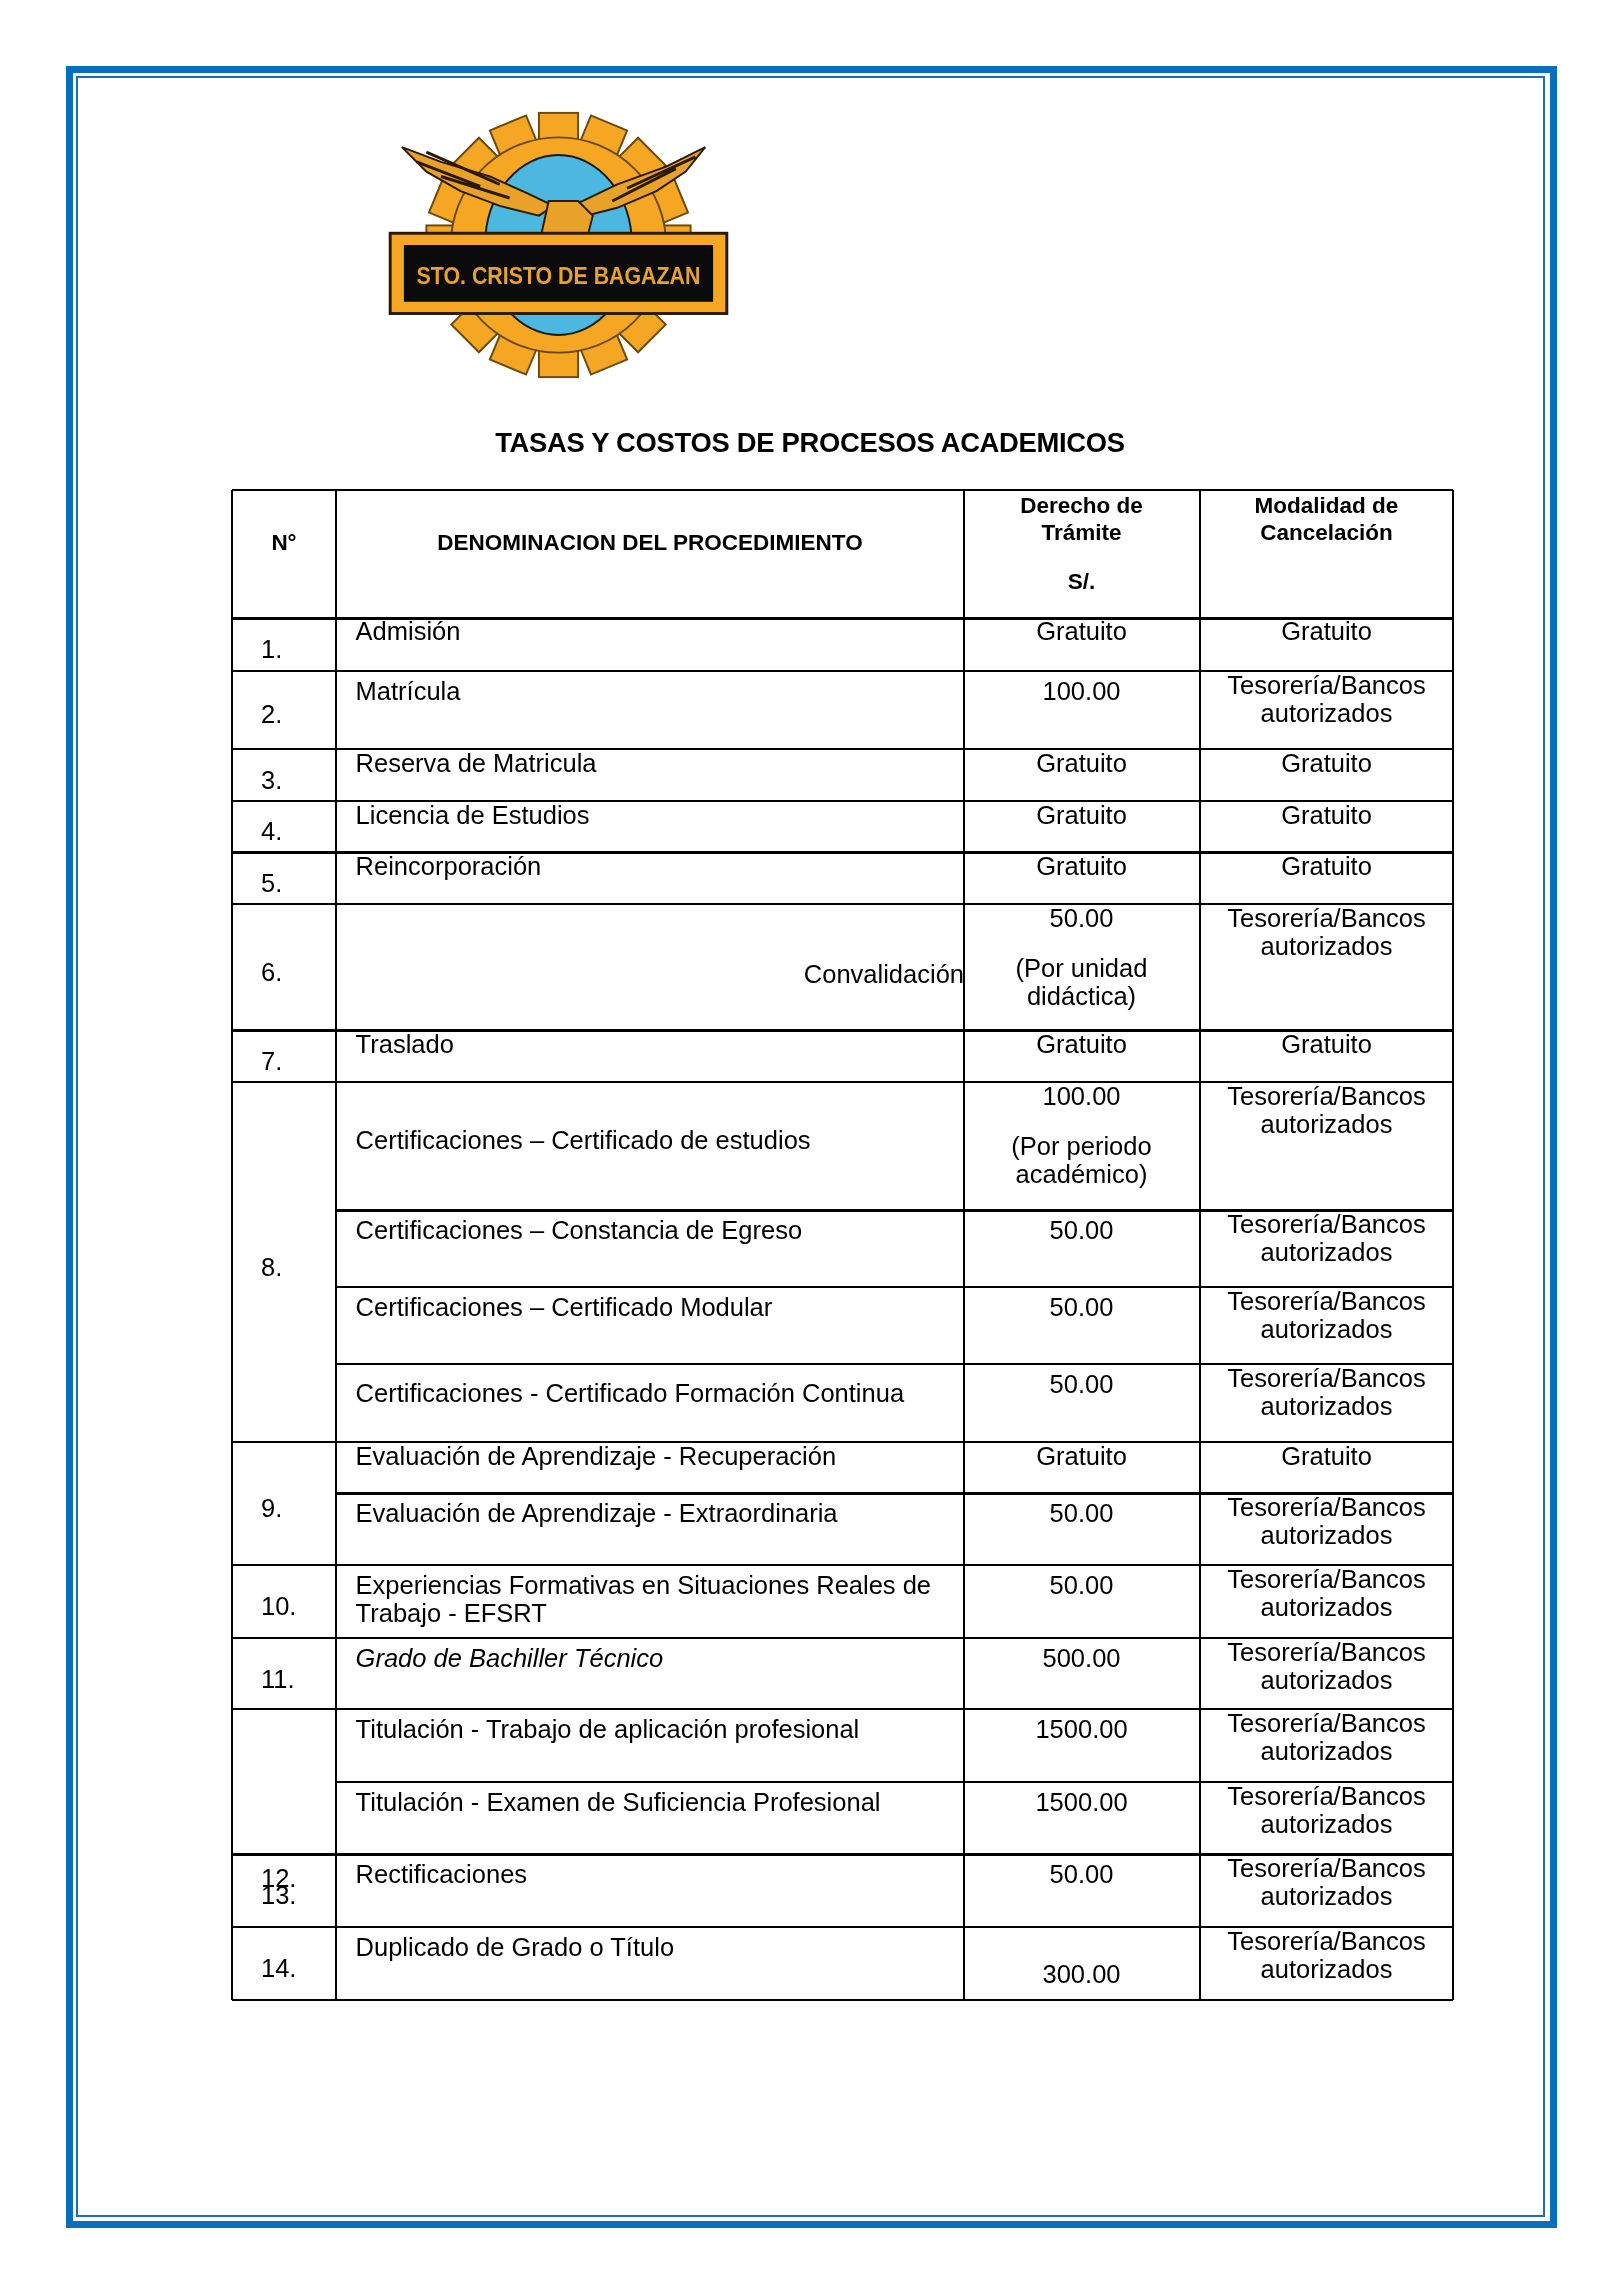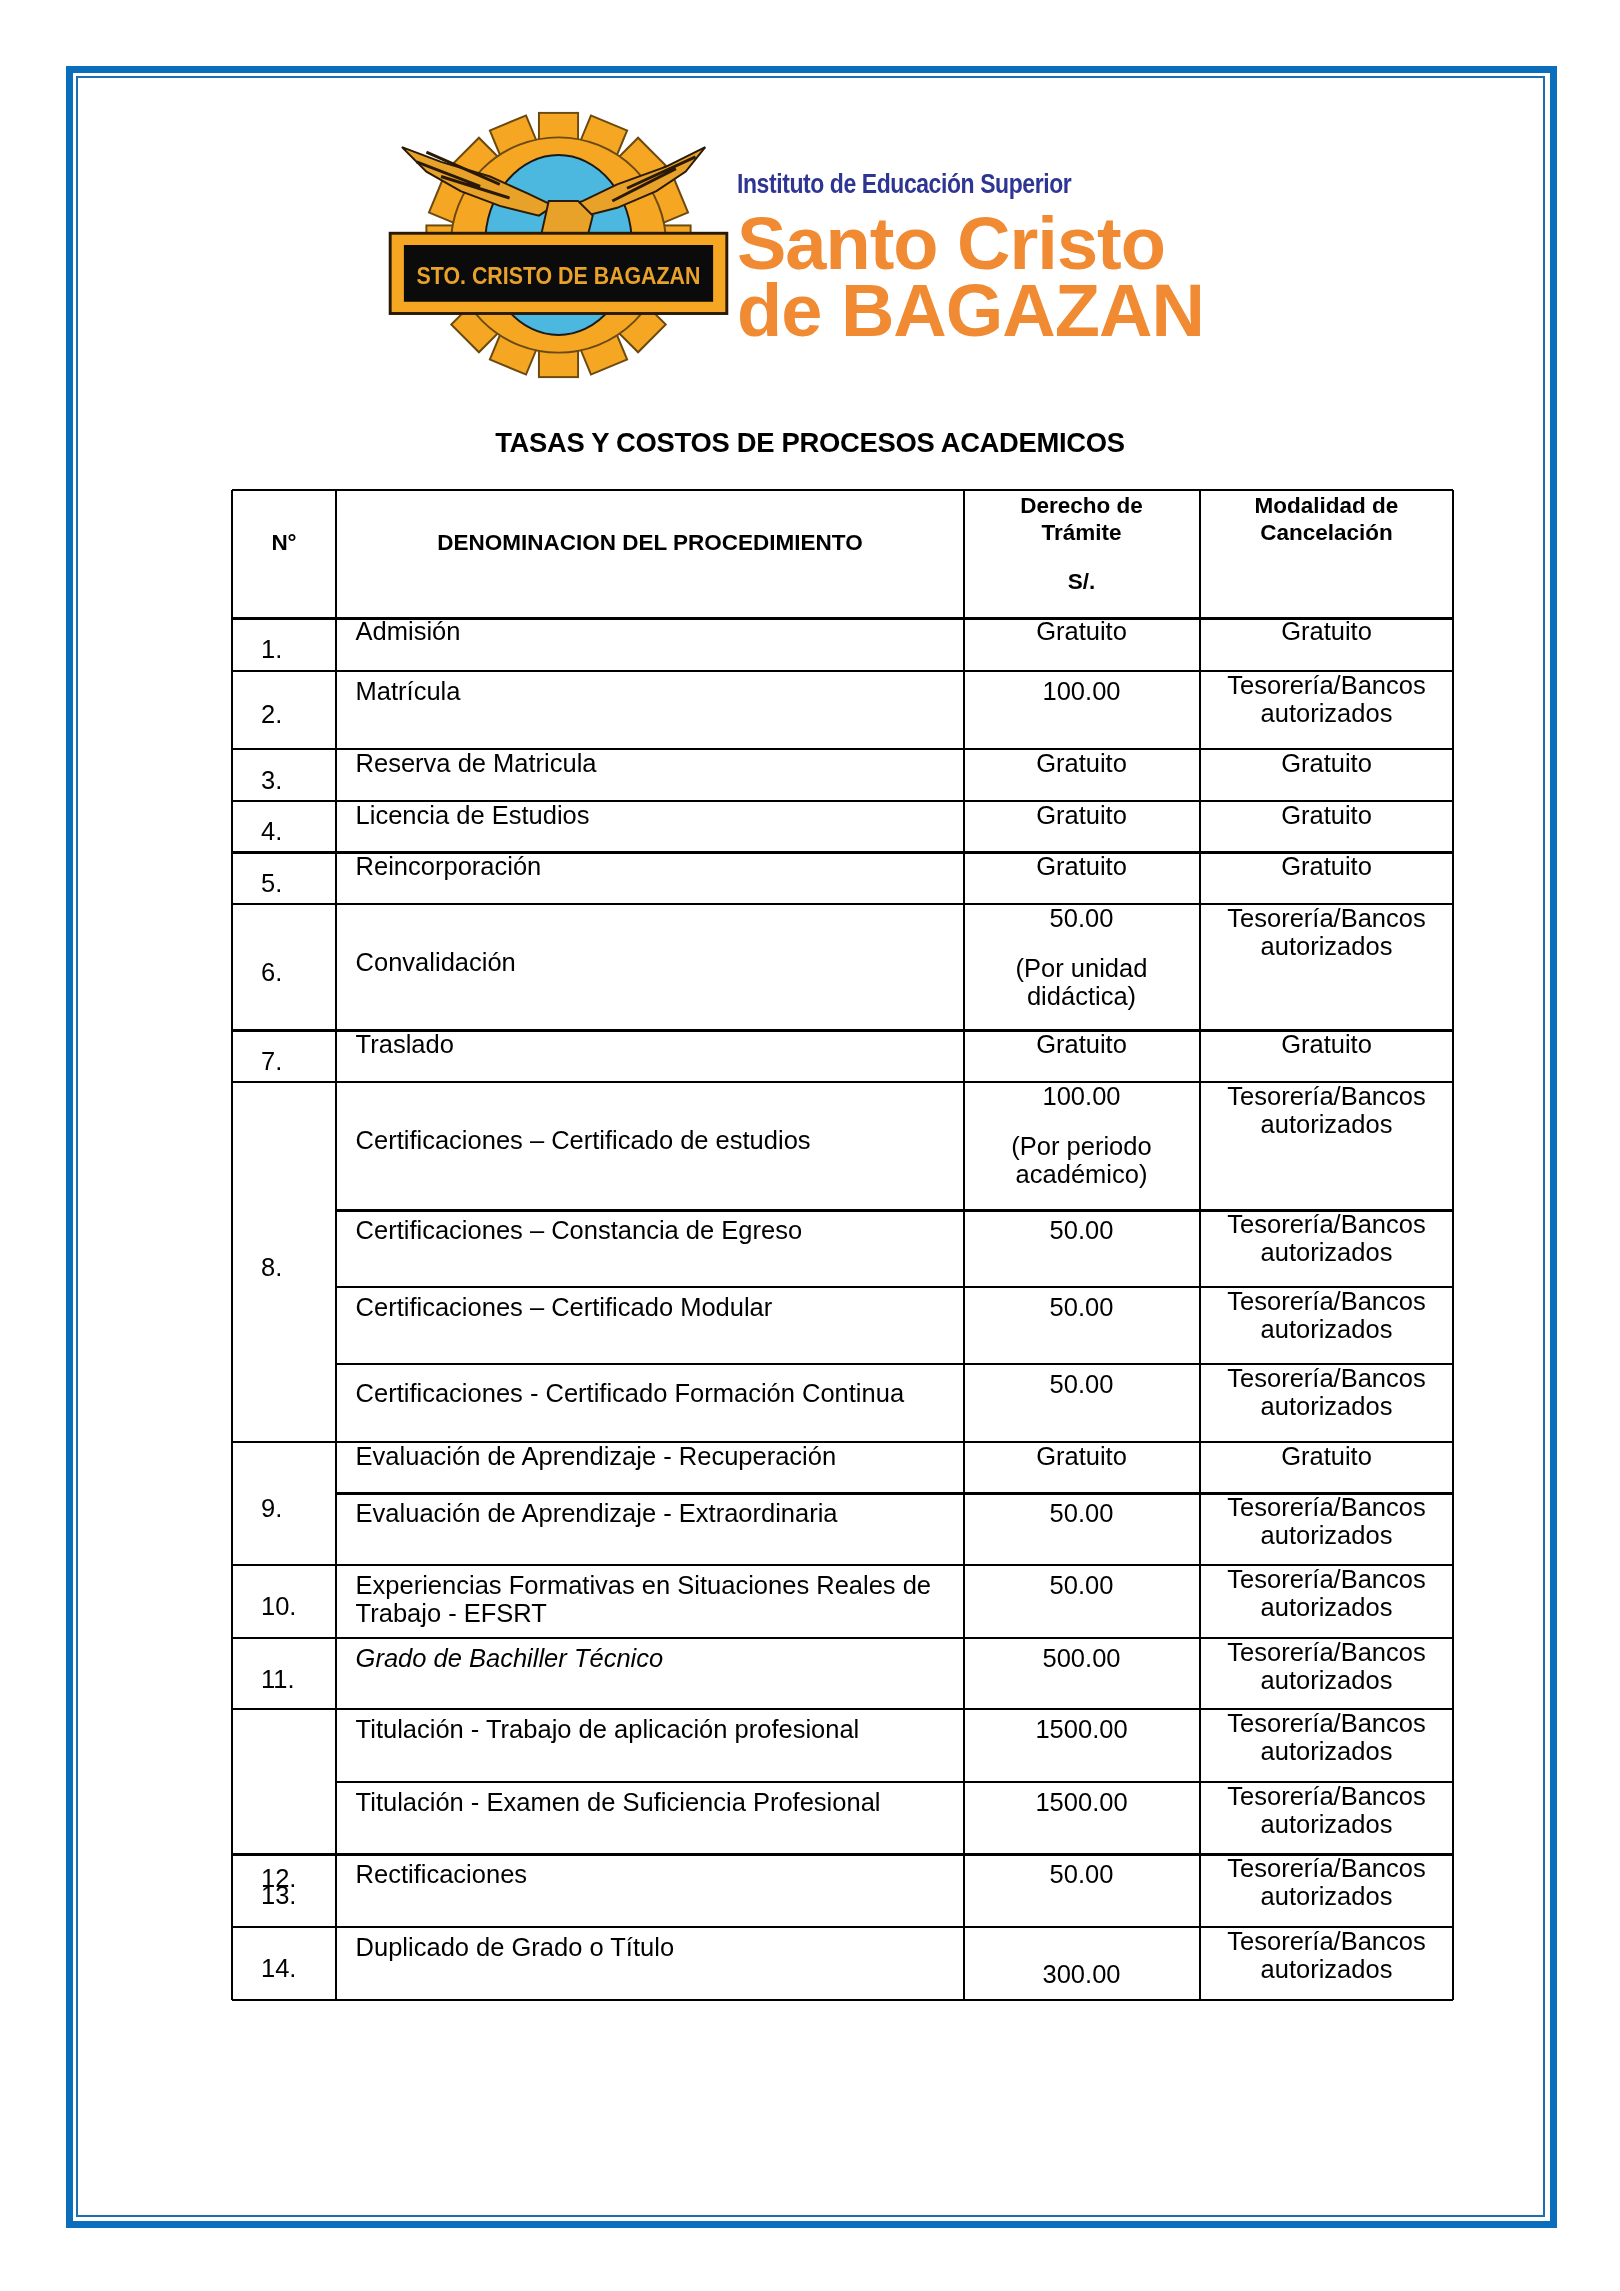--- a/index.html
+++ b/index.html
@@ -65,25 +65,20 @@
       <path d="M320,50 L250,82 M300,62 L235,95" stroke-width="3" fill="none"></path>
       <path d="M170,95 L200,95 L215,110 L205,150 L190,170 L175,165 L160,140 Z"></path>
       <path d="M150,150 L125,175 L120,195 L150,178 Z"></path>
     </g>
 
     <rect x="8" y="128" width="344" height="82" fill="#F5A623" stroke="#2a1a05" stroke-width="3"></rect>
     <rect x="22" y="140" width="316" height="58" fill="#0b0b0b"></rect>
     <text x="180" y="180" text-anchor="middle" fill="#E8A22A" font-family="Liberation Sans, sans-serif" font-weight="bold" font-size="25" textLength="290" lengthAdjust="spacingAndGlyphs">STO. CRISTO DE BAGAZAN</text>
   </svg>
 
-  <div class="logo-text">
-    <div class="logo-sub">Instituto de Educación Superior</div>
-    <div class="logo-main" style="margin-top:9.8px;">Santo Cristo</div>
-    <div class="logo-main">de BAGAZAN</div>
-  </div>
 </div>
 
 <div class="doc-title">TASAS Y COSTOS DE PROCESOS ACADEMICOS</div>
 
 <div class="tbl" id="tbl"></div>
 
 <div class="cell hdr" style="left:232px;top:490px;width:104px;height:127px;padding-top:39px;">
   <span>N°</span>
 </div>
 <div class="cell hdr" style="left:336px;top:490px;width:628px;height:127px;padding-top:39px;">
@@ -124,21 +119,21 @@
       <div>Gratuito</div>
     </div>
     <div class="cell ctr" style="left:1200px;top:801px;width:253px;height:51px;padding:0 13.7px;">Gratuito</div>
     <div class="cell num" style="left:232px;top:852px;width:104px;height:52px;display:flex;align-items:center;padding-top:9.8px;">5.</div>
     <div class="cell desc" style="left:336px;top:852px;width:628px;height:52px;padding-top:0px;">Reincorporación</div>
     <div class="cell ctr" style="left:964px;top:852px;width:235px;height:52px;padding-top:0px;">
       <div>Gratuito</div>
     </div>
     <div class="cell ctr" style="left:1200px;top:852px;width:253px;height:52px;padding:0 13.7px;">Gratuito</div>
     <div class="cell num" style="left:232px;top:904px;width:104px;height:126px;display:flex;align-items:center;padding-top:9.8px;">6.</div>
-    <div class="cell desc" style="left:336px;top:904px;width:628px;height:126px;padding-top:44px;">Convalidación</div>
+    <div class="cell desc" style="left:336px;top:904px;width:628px;height:126px;padding-top:56px;text-align:right;">Convalidación</div>
     <div class="cell ctr" style="left:964px;top:904px;width:235px;height:126px;padding-top:0px;">
       <div>50.00</div>
       <span class="gap"></span>
       <div style="padding:0 39px;">(Por unidad didáctica)</div>
     </div>
     <div class="cell ctr" style="left:1200px;top:904px;width:253px;height:126px;padding:0 13.7px;">Tesorería/Bancos autorizados</div>
     <div class="cell num" style="left:232px;top:1030px;width:104px;height:52px;display:flex;align-items:center;padding-top:9.8px;">7.</div>
     <div class="cell desc" style="left:336px;top:1030px;width:628px;height:52px;padding-top:0px;">Traslado</div>
     <div class="cell ctr" style="left:964px;top:1030px;width:235px;height:52px;padding-top:0px;">
       <div>Gratuito</div>

